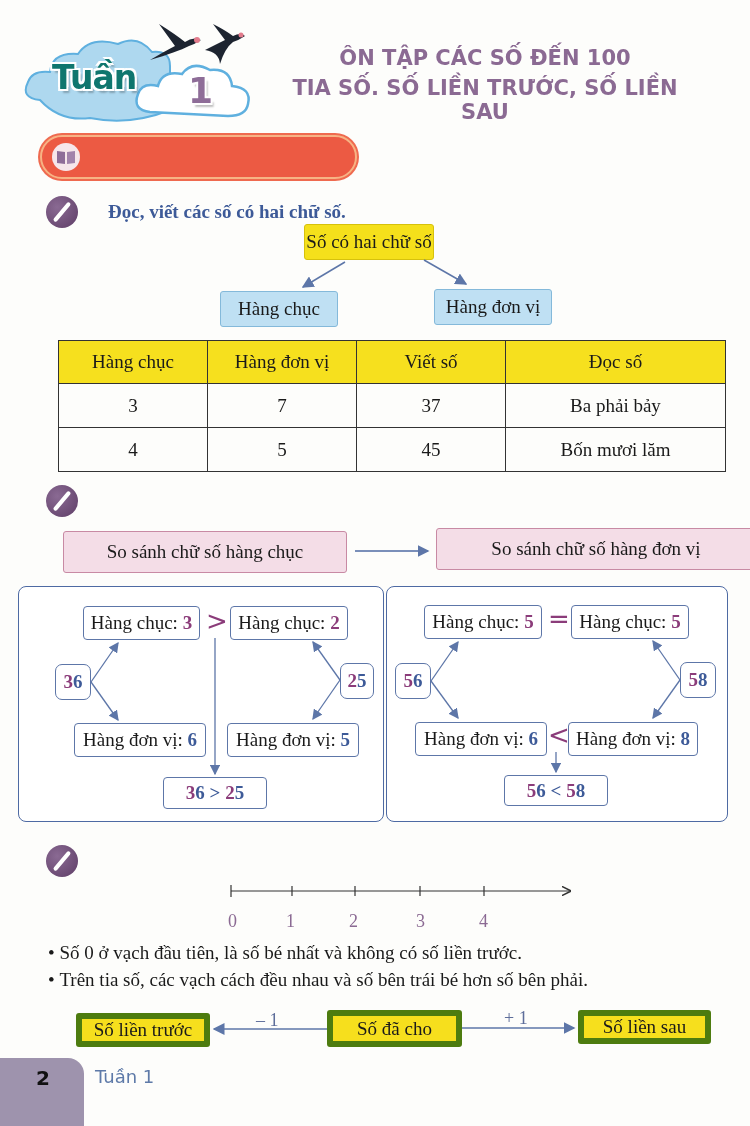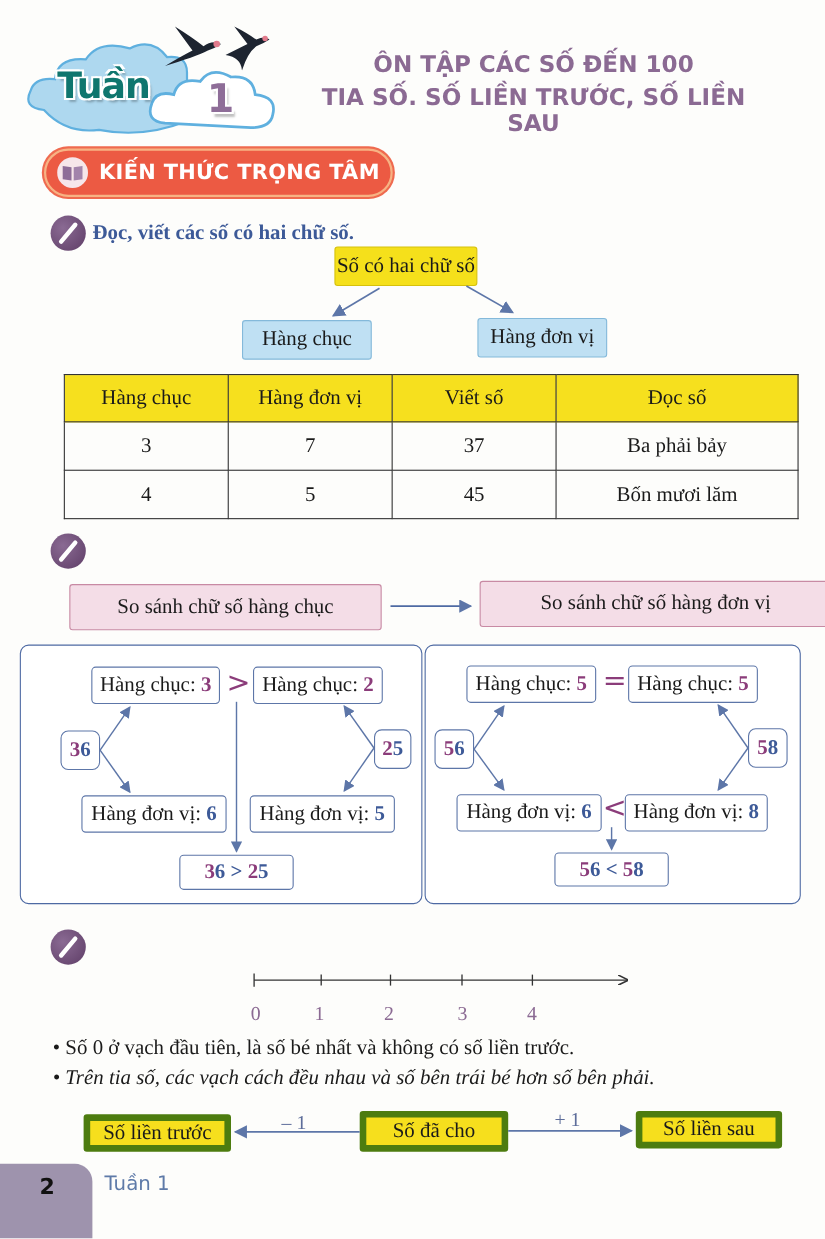--- a/index.html
+++ b/index.html
@@ -32,21 +32,21 @@
     display: flex; align-items: center;
   }
   .banner-icon {
     width: 28px; height: 28px; border-radius: 50%; background: #f6e6ea; margin-left: 10px;
     display: flex; align-items: center; justify-content: center;
   }
   .banner-label {
     color: #fff; font-family: "DejaVu Sans", sans-serif; font-weight: bold; font-size: 19px;
     margin-left: 10px; letter-spacing: 0.3px;
   }
-  .sec-head { display: flex; align-items: center; }
+  .sec-head { display: flex; align-items: center; gap: 24px; }
   .pencil {
     width: 32px; height: 32px; border-radius: 50%;
     background: radial-gradient(circle at 35% 35%, #8a6a93, #5e3d66);
     position: relative;
   }
   .pencil::after {
     content: ""; position: absolute; left: 14px; top: 4px; width: 4px; height: 24px;
     background: #fff; transform: rotate(40deg); border-radius: 2px;
   }
   .sec-title { font-weight: bold; color: #3d5a98; font-size: 19px; margin-left: 6px; }
@@ -100,21 +100,20 @@
 <div class="abs title-line t1">ÔN TẬP CÁC SỐ ĐẾN 100</div>
 <div class="abs title-line t2">TIA SỐ. SỐ LIỀN TRƯỚC, SỐ LIỀN SAU</div>
 
 <div class="abs banner">
   <span class="banner-icon">
     <svg width="20" height="16" viewBox="0 0 20 16">
         <path d="M1 2 L9 3 L9 15 L1 14 Z" fill="#8e6d98"></path>
         <path d="M11 3 L19 2 L19 14 L11 15 Z" fill="#a283ab"></path>
       </svg>
   </span>
-  <span class="banner-label">KIẾN THỨC TRỌNG TÂM</span>
 </div>
 
 <div class="abs sec-head" style="left:46px;top:196px;">
   <span class="pencil"></span>
   <span class="sec-title">Đọc, viết các số có hai chữ số.</span>
 </div>
 <div class="box yellow" style="left:304px;top:224px;width:130px;height:36px;">Số có hai chữ số</div>
 <div class="box blue" style="left:220px;top:291px;width:118px;height:36px;">Hàng chục</div>
 <div class="box blue" style="left:434px;top:289px;width:118px;height:36px;">Hàng đơn vị</div>
 
@@ -205,21 +204,21 @@
 <div class="abs sec-head" style="left:46px;top:845px;">
   <span class="pencil"></span>
 </div>
 <span class="num-label" style="left:228px;top:911px;">0</span>
 <span class="num-label" style="left:286px;top:911px;">1</span>
 <span class="num-label" style="left:349px;top:911px;">2</span>
 <span class="num-label" style="left:416px;top:911px;">3</span>
 <span class="num-label" style="left:479px;top:911px;">4</span>
 
 <div class="bullet" style="top:942px;">•&nbsp;<span>Số 0 ở vạch đầu tiên, là số bé nhất và không có số liền trước.</span></div>
-<div class="bullet" style="top:969px;font-style:italic;">•&nbsp;<span>Trên tia số, các vạch cách đều nhau và số bên trái bé hơn số bên phải.</span></div>
+<div class="bullet" style="top:969px;">•&nbsp;<span>Trên tia số, các vạch cách đều nhau và số bên trái bé hơn số bên phải.</span></div>
 
 <div class="box ylw2" style="left:76px;top:1013px;width:134px;height:34px;">Số liền trước</div>
 <span class="abs" style="left:256px;top:1010px;font-size:18px;color:#5d6d9a;">– 1</span>
 <div class="box ylw2" style="left:327px;top:1010px;width:135px;height:37px;">Số đã cho</div>
 <span class="abs" style="left:504px;top:1008px;font-size:18px;color:#5d6d9a;">+ 1</span>
 <div class="box ylw2" style="left:578px;top:1010px;width:133px;height:34px;">Số liền sau</div>
 
 <div class="abs footer-tab"></div>
 <div class="abs page-num">2</div>
 <div class="abs footer-week">Tuần 1</div>

